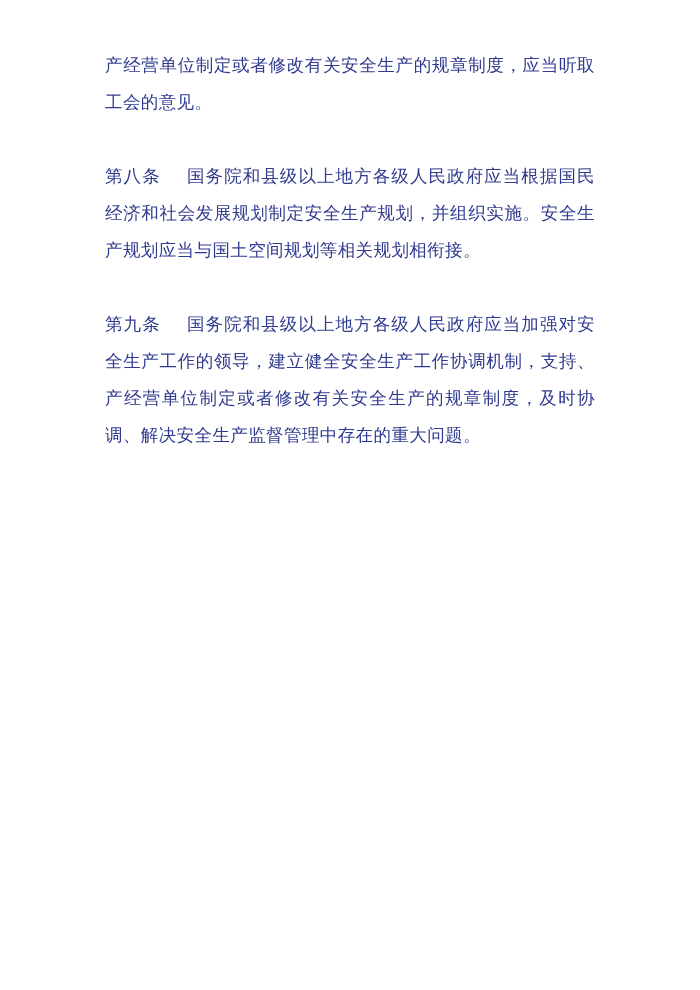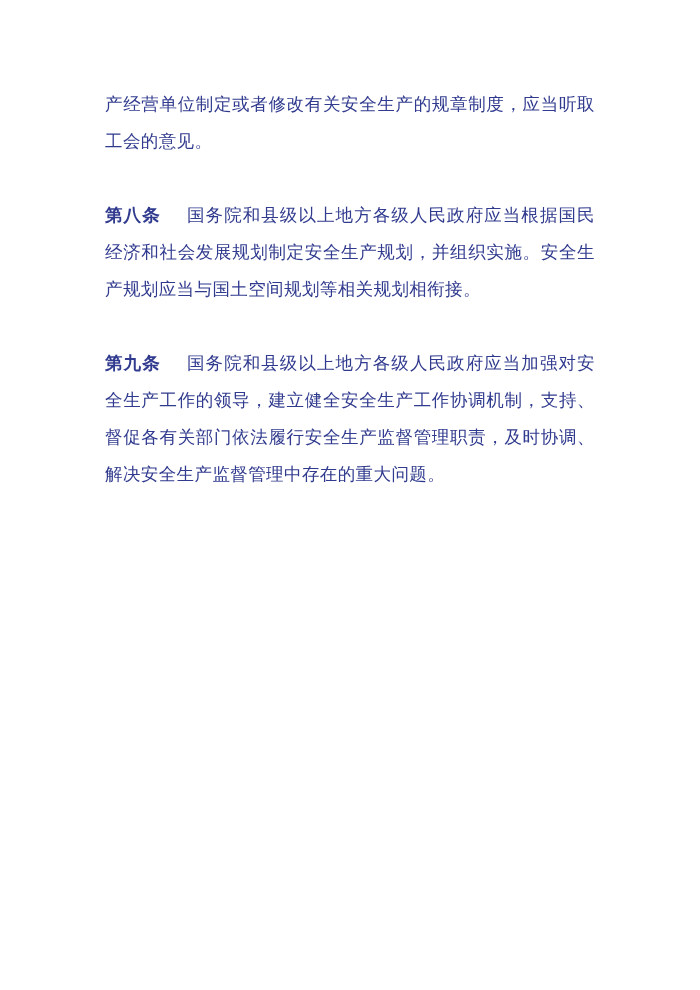--- a/index.html
+++ b/index.html
@@ -8,56 +8,56 @@
     background: #ffffff;
   }
   .page {
     position: relative;
     width: 700px;
     height: 990px;
     margin: 0 auto;
     background: #ffffff;
     overflow: hidden;
     box-sizing: border-box;
-    padding: 86px 105px 80px 105px;
+    padding: 47px 105px 80px 105px;
     font-family: "Liberation Serif", "DejaVu Serif", serif;
     color: #303a8e;
   }
   .doc-body {
     width: 490px;
   }
   p.para {
     margin: 0;
     font-size: 17.5px;
     line-height: 37px;
     text-align: justify;
     text-align-last: left;
     letter-spacing: 0.4px;
     word-break: break-all;
   }
   p.para.section-gap {
     margin-top: 37px; 
   }
   .article-label {
-    font-weight: bold;
+    font-weight: normal;
     margin-right: 1.5em; 
   }
   .article-body {
     font-weight: normal;
   }
 </style>
 </head>
 <body>
 
 <div class="page">
   <div class="doc-body">
 
     <p class="para"><span>产经营单位制定或者修改有关安全生产的规章制度，应当听取工会的意见。</span></p>
 
     <p class="para section-gap"><span class="article-label">第八条</span><span class="article-body">国务院和县级以上地方各级人民政府应当根据国民经济和社会发展规划制定安全生产规划，并组织实施。安全生产规划应当与国土空间规划等相关规划相衔接。</span></p>
 
 
 
-    <p class="para section-gap"><span class="article-label">第九条</span><span class="article-body">国务院和县级以上地方各级人民政府应当加强对安全生产工作的领导，建立健全安全生产工作协调机制，支持、督促各有关部门依法履行安全生产监督管理职责，及时协调、解决安全生产监督管理中存在的重大问题。</span></p>
+    <p class="para section-gap"><span class="article-label">第九条</span><span class="article-body">国务院和县级以上地方各级人民政府应当加强对安全生产工作的领导，建立健全安全生产工作协调机制，支持、产经营单位制定或者修改有关安全生产的规章制度，及时协调、解决安全生产监督管理中存在的重大问题。</span></p>
 
 
   </div>
 </div>
 
 </body></html>

